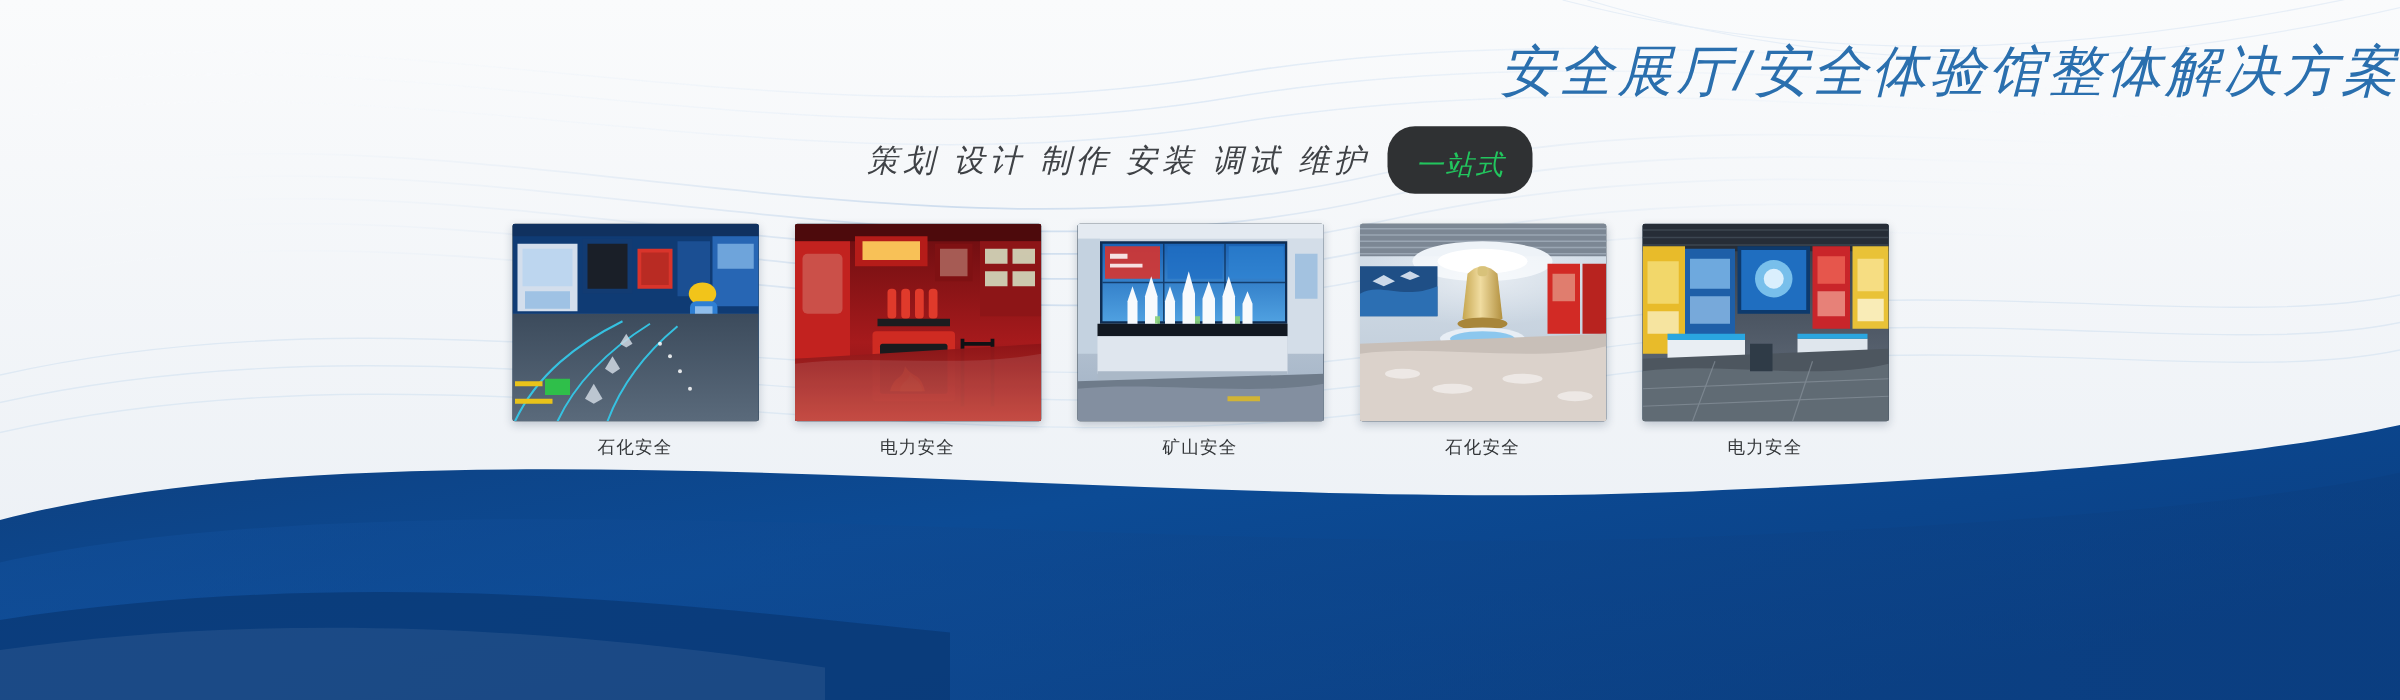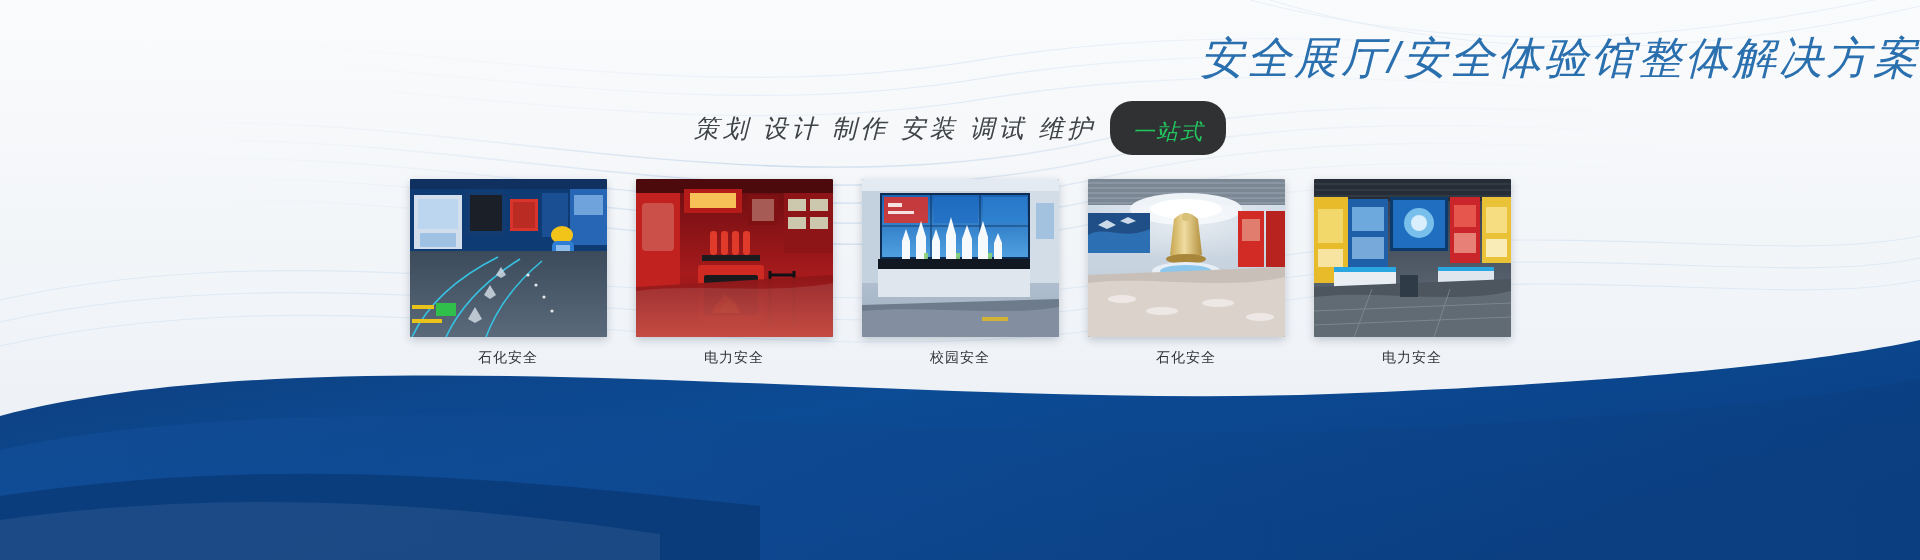--- a/index.html
+++ b/index.html
@@ -324,21 +324,21 @@
               <rect x="62" y="74" width="4" height="6"></rect>
                 <rect x="94" y="74" width="4" height="6"></rect>
               <rect x="126" y="74" width="4" height="6"></rect>
             </g>
 
             <path d="M0,126 L197,120 L197,158 L0,158 Z" fill="#6e7b8a"></path>
             <path d="M0,132 C60,126 140,138 197,128 L197,158 L0,158 Z" fill="#8895a5" opacity="0.8"></path>
             <rect x="120" y="138" width="26" height="4" fill="#d9b82a" opacity="0.9"></rect>
           </svg>
         </div>
-        <div class="card-label">校园安全</div>
+        <div class="card-label">矿山安全</div>
       </div>
 
       <div class="card">
         <div class="thumb">
           <svg class="sk" viewBox="0 0 197 158" preserveAspectRatio="none">
             <defs>
               <linearGradient id="c4bg" x1="0" y1="0" x2="0" y2="1">
                 <stop offset="0%" stop-color="#d8e2ec"></stop>
                   <stop offset="100%" stop-color="#b9c6d4"></stop>
               </linearGradient>

